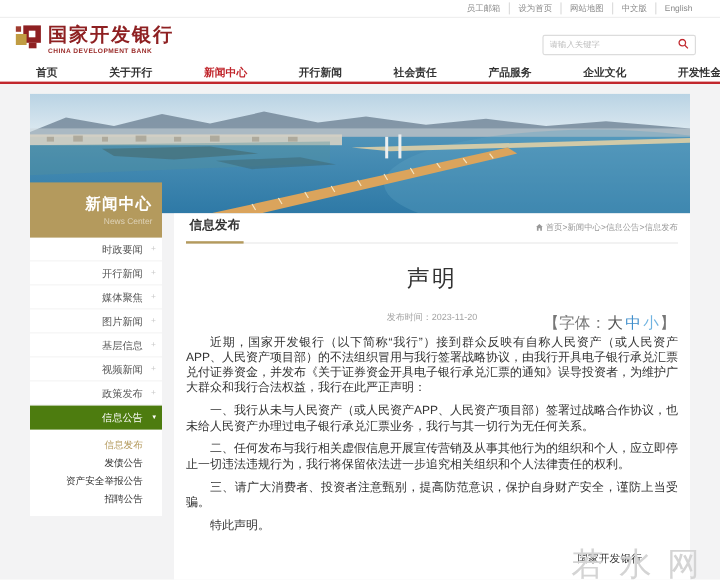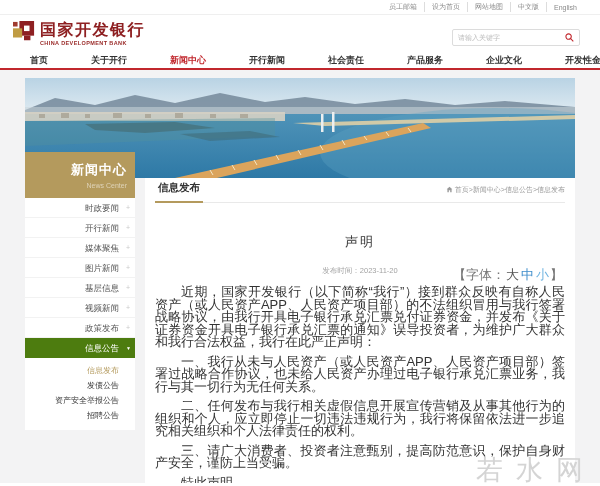--- a/index.html
+++ b/index.html
@@ -50,29 +50,29 @@
     font-size:8px; color:#333; cursor:pointer; }
   .side-subitem.active { color:#b49a5d; }
   
   .content { flex:1; background:#fff; padding:0 10px; min-height:305px; position:relative; }
   .content-head { height:25px; border-bottom:1px solid #e9e9e9; display:flex;
     justify-content:space-between; align-items:flex-end; }
   .section-title { font-size:10.5px; font-weight:bold; color:#333;
     border-bottom:2px solid #b49a5d; padding:5px 3px 6px; margin-bottom:-1px; }
   .breadcrumb { font-size:7px; color:#999; padding-bottom:7px; display:flex;
     align-items:center; gap:2px; cursor:pointer; }
-  .article-title { text-align:center; font-size:13px; color:#333; margin-top:30px;
+  .article-title { text-align:center; font-size:19px; color:#333; margin-top:16px;
     font-weight:500; letter-spacing:2px; }
   .meta-row { position:relative; margin-top:15px; height:11px; }
   .pub-time { position:absolute; left:0; right:0; text-align:center; font-size:7.5px; color:#a3a3a3; }
   .font-widget { position:absolute; right:2px; top:0; font-size:13px; color:#777; }
   .fw-opt { margin:0 1px; cursor:pointer; }
   .fw-large { color:#555; } .fw-mid { color:#3f8ecb; } .fw-small { color:#6fb3e0; }
   .article-body { margin-top:9px; }
-  .para { font-size:13px; line-height:12.5px; color:#333; text-align:justify;
+  .para { font-size:10px; line-height:12.5px; color:#333; text-align:justify;
     text-indent:2em; margin:7px 0; }
   .sig { text-align:right; font-size:9px; color:#333; margin-top:13px; padding-right:30px; }
   .sig-date { text-align:right; font-size:9px; color:#333; margin-top:10px; padding-right:24px; }
   
   .watermark { position:absolute; right:4px; bottom:0; font-size:27px; color:#d4d4d4;
     letter-spacing:13px; z-index:5; white-space:nowrap; line-height:1.2; }
 </style>
 </head>
 <body>
 

